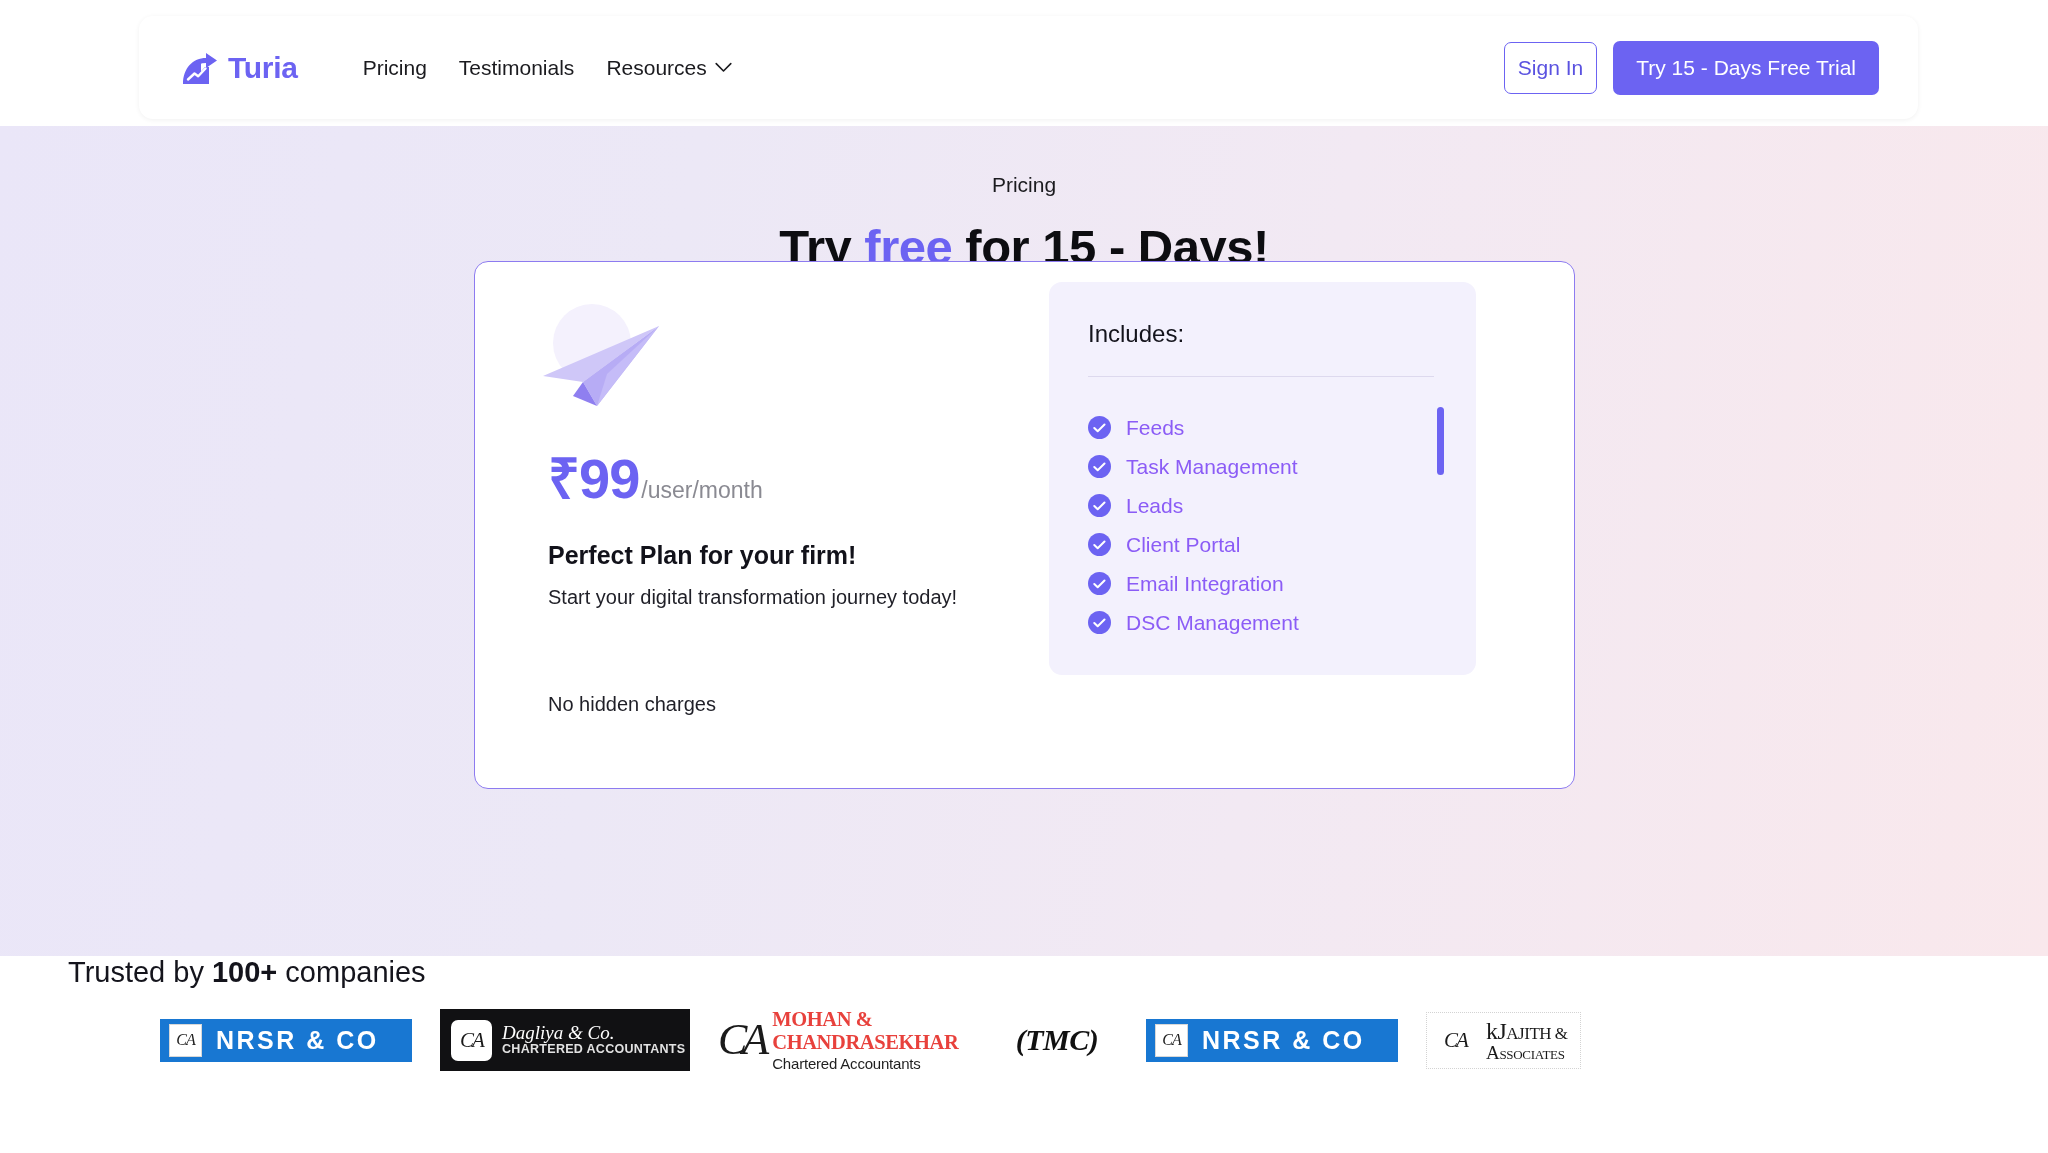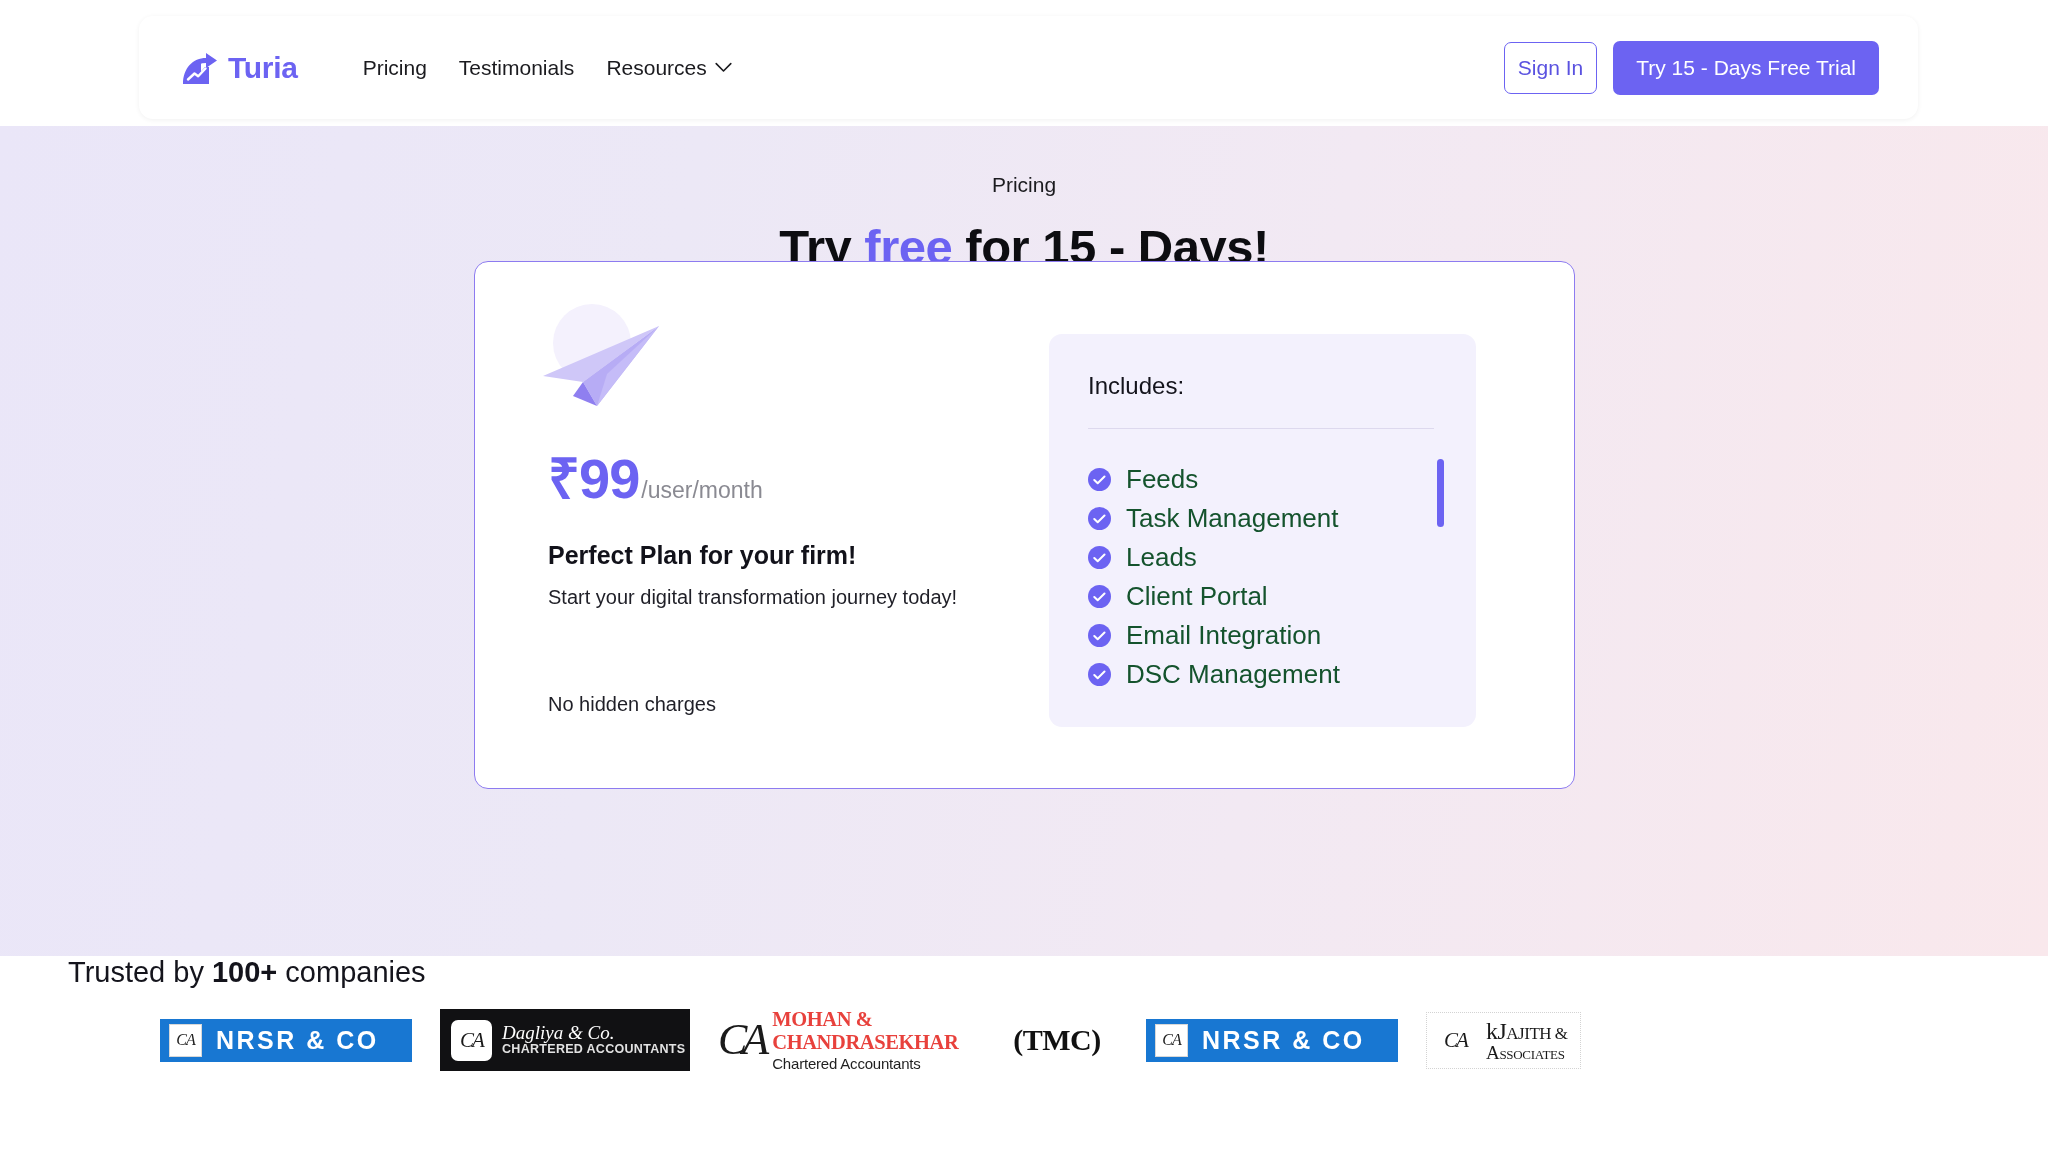--- a/index.html
+++ b/index.html
@@ -152,21 +152,21 @@
     margin-top: 16px; margin-left: 33px;
     font-size: 20px; color: #1f1f27;
   }
   .plan-note {
     margin-top: 84px; margin-left: 33px;
     font-size: 20px; color: #1f1f27;
   }
 
   .card-right {
     margin-left: 14px;
-    margin-top: 72px;
+    margin-top: 20px;
     width: 427px; height: 393px;
     background: #f3f1fd;
     border-radius: 13px;
     padding: 38px 0 0 39px;
     position: relative;
   }
   .includes-title {
     font-size: 24px; color: #14141c;
   }
   .includes-rule {
@@ -185,21 +185,21 @@
     height: 39px;
     cursor: default;
   }
   .check {
     width: 23px; height: 23px; flex: 0 0 23px;
     border-radius: 50%;
     background: #6C63F2;
     display: flex; align-items: center; justify-content: center;
   }
   .feat-label {
-    font-size: 26px; color: #14532d; text-align: right;
+    font-size: 21px; color: #8b5cf6; text-align: right;
   }
   .scroll-track {
     position: absolute;
     right: 32px; top: 125px;
     width: 7px; height: 158px;
   }
   .scroll-thumb {
     width: 7px; height: 68px;
     background: #6C63F2;
     border-radius: 4px;
@@ -285,21 +285,21 @@
     color:#e8413c; font-family:"Liberation Serif", serif;
     font-size:20.5px; font-weight:700; letter-spacing:-0.4px;
   }
   .mohan-sub {
     color:#1f1f1f; font-size:15px; letter-spacing:-0.2px;
   }
   .lg-tmc {
     width: 122px; height:62px;
     display:flex;align-items:center;justify-content:center;
     font-family:"Liberation Serif", serif;
-    font-weight:700; font-size:30px; color:#111;
+    font-style:italic; font-weight:700; font-size:30px; color:#111;
     letter-spacing:-0.5px;
   }
   .lg-kj {
     display:flex; align-items:center; gap:10px;
     border:1px dotted #d3d3d3;
     padding: 6px 12px 6px 8px;
   }
   .kj-txt { display:flex; flex-direction:column; line-height:1.0; }
   .kj-1 {
     font-family:"Liberation Serif", serif;

